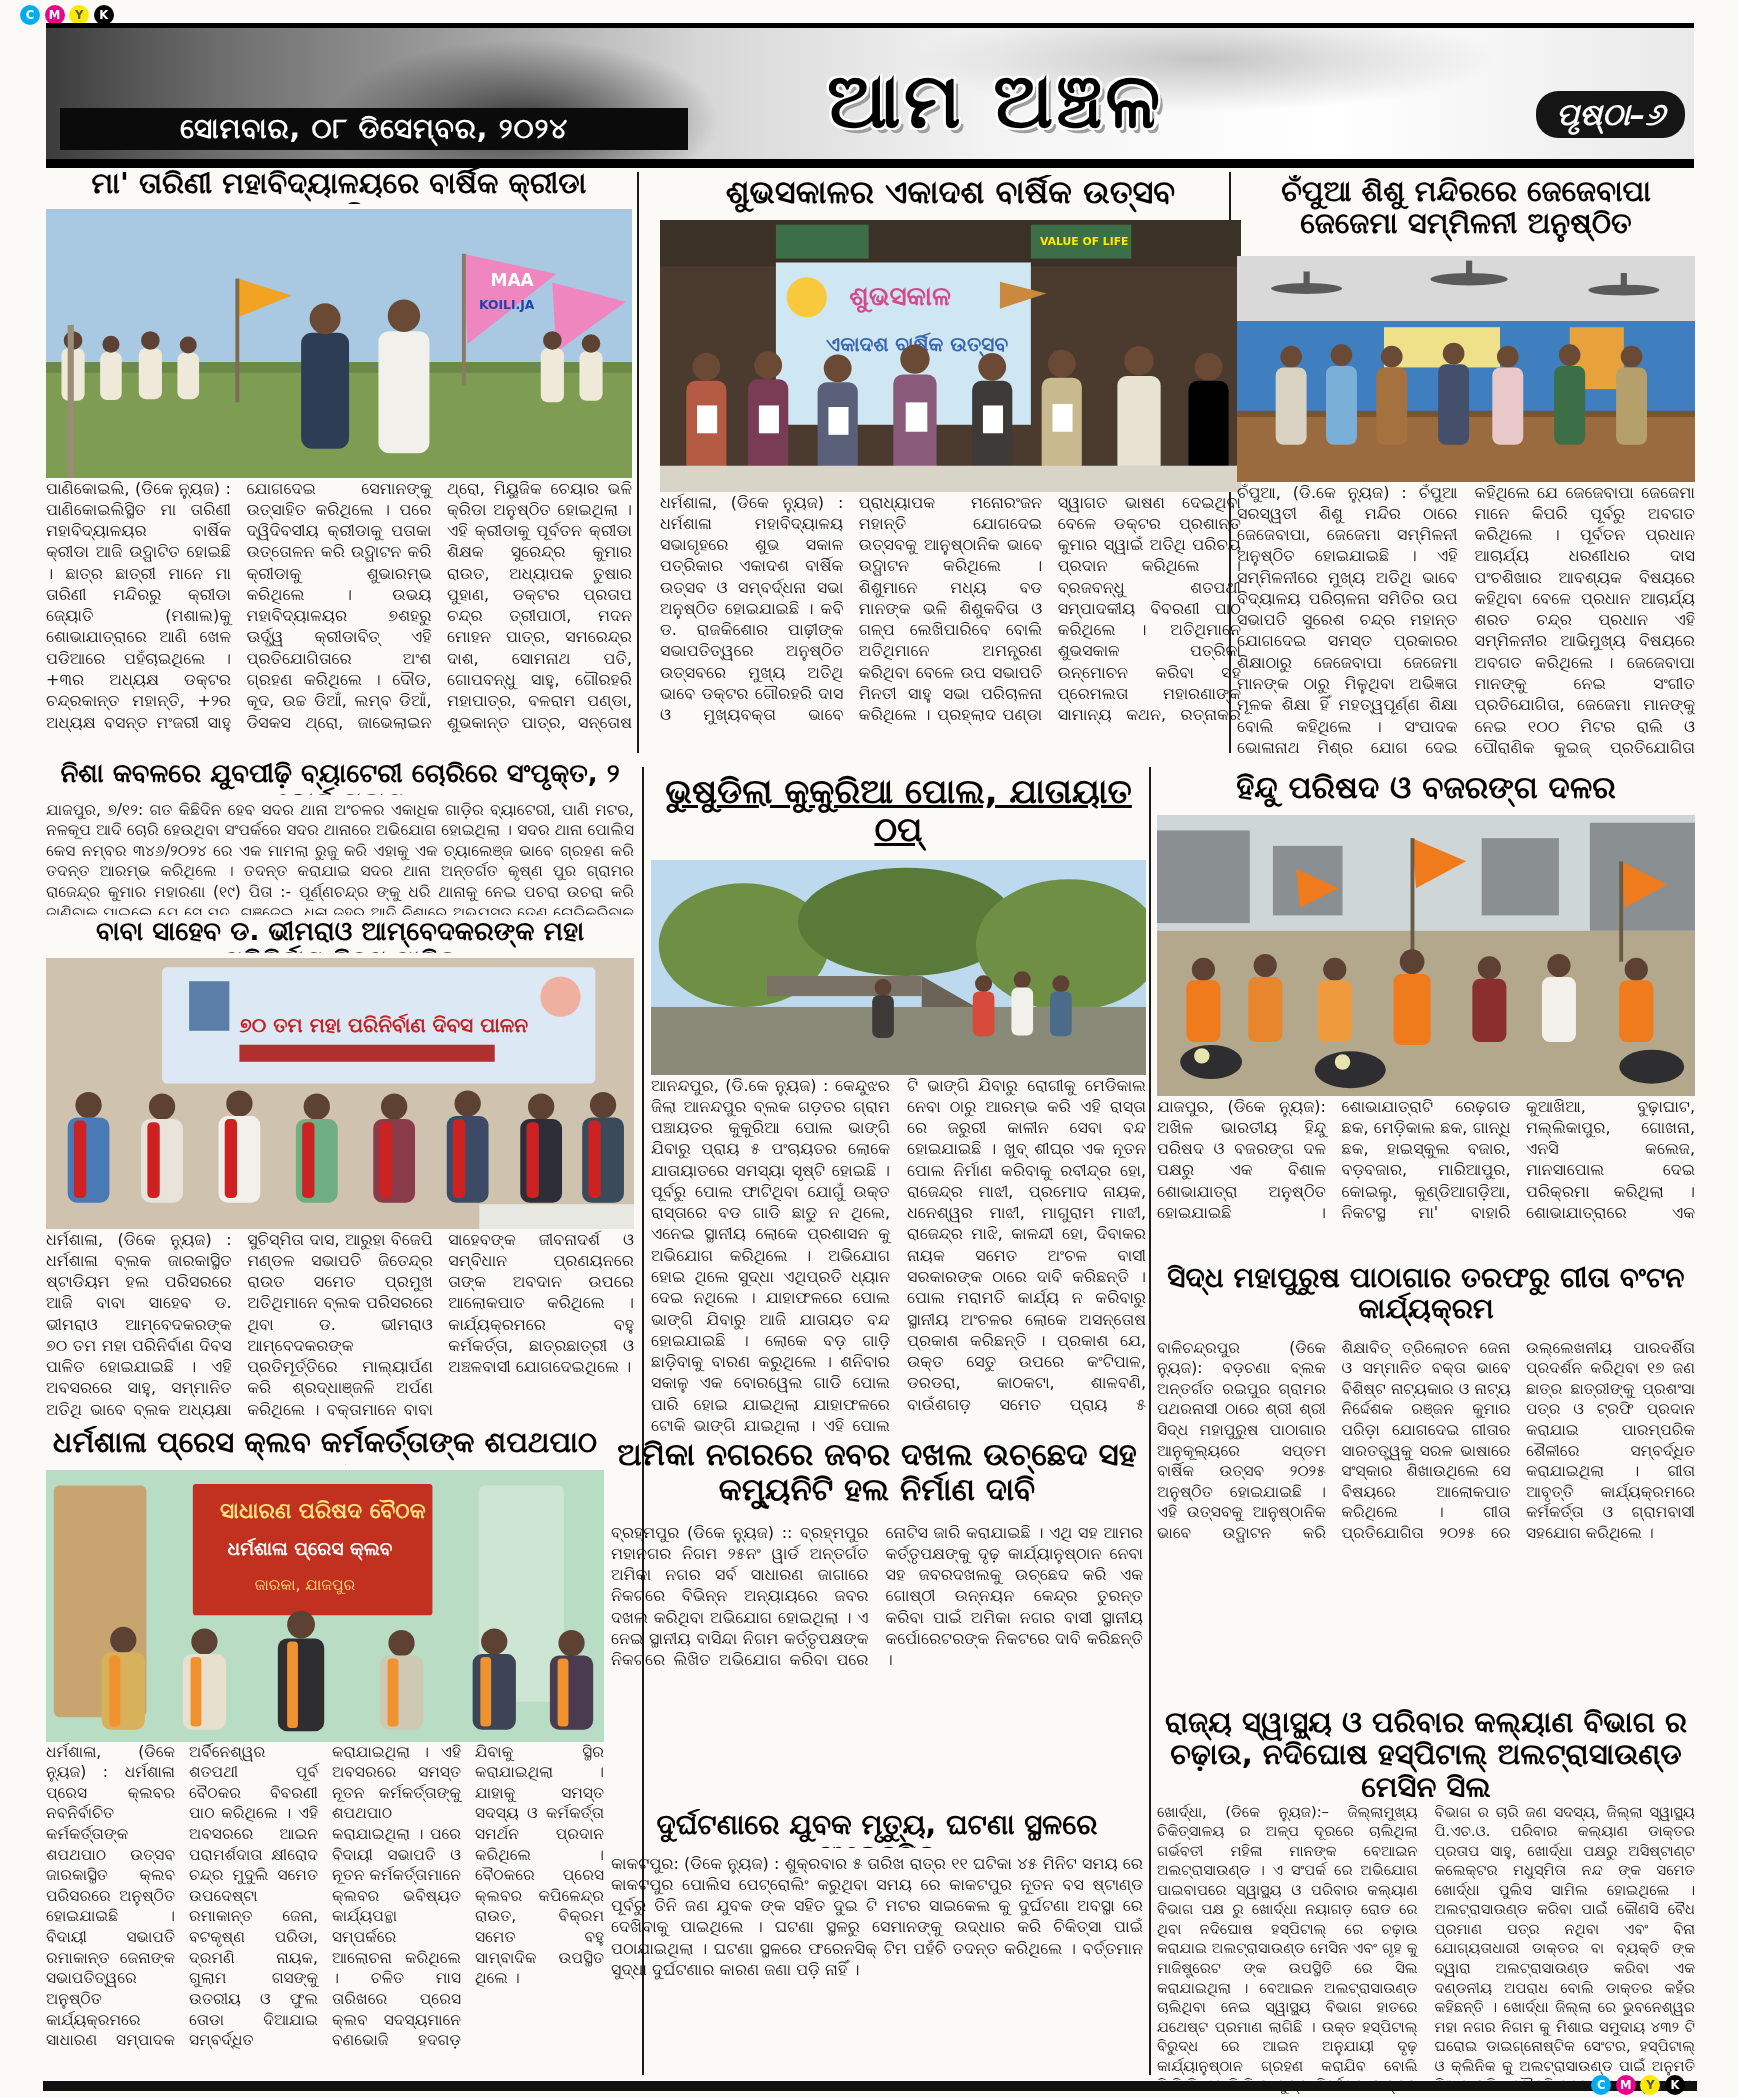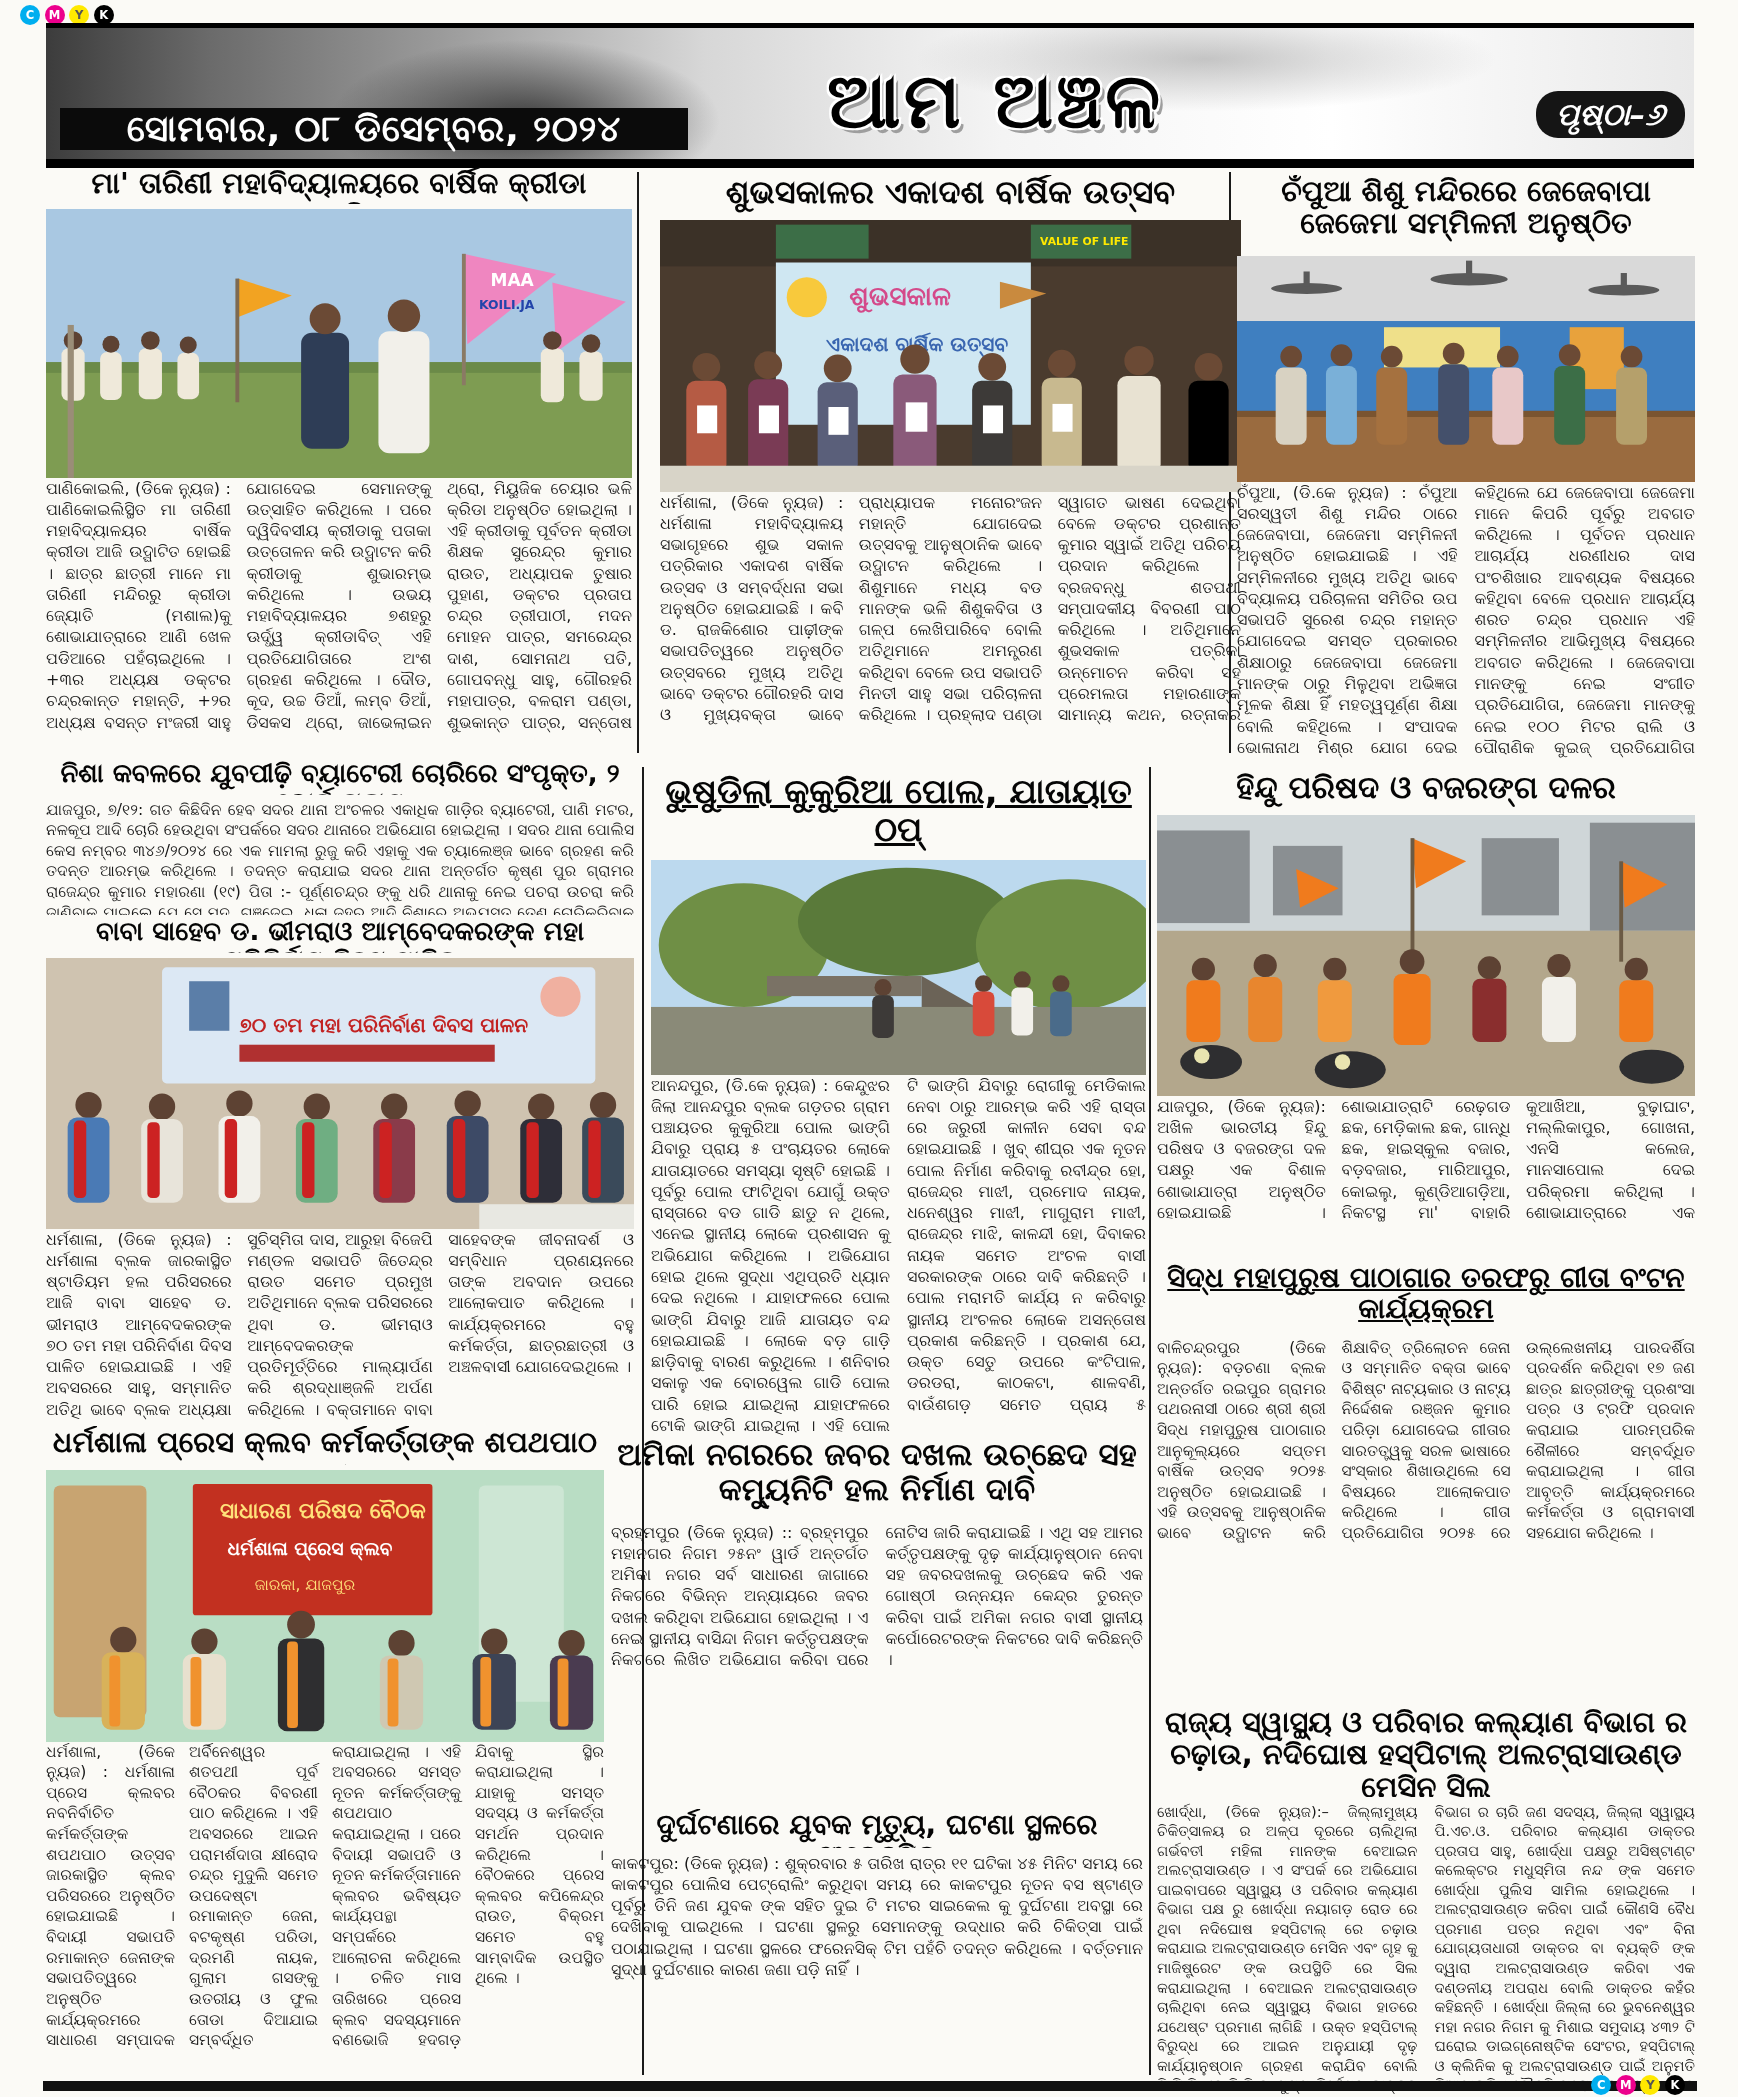--- a/index.html
+++ b/index.html
@@ -27,21 +27,21 @@
       linear-gradient(90deg,#3c3c3c 0%,#6b6b6b 10%,#9b9b9b 24%,#d7d7d7 40%,#f4f4f4 58%,#ffffff 78%,#e9e9e9 100%);
   }
   .mast-logo{
     position:absolute;left:26px;top:6.2px;
     font-size:48px;font-weight:bold;color:#0d0d0d;letter-spacing:1.5px;
     text-shadow:-1.5px -1.5px 0 #fff,1.5px -1.5px 0 #fff,-1.5px 1.5px 0 #fff,1.5px 1.5px 0 #fff,3.1px 3.1px 2.3px rgba(0,0,0,.6);
   }
   .mast-logo .accent{color:#d40000;}
   .mast-date{
     position:absolute;left:14px;top:80px;width:628px;height:42px;
-    background:#0b0b0b;color:#fff;font-size:36px;font-weight:bold;
+    background:#0b0b0b;color:#fff;font-size:28px;font-weight:bold;
     display:flex;align-items:center;justify-content:center;letter-spacing:0.8px;
   }
   .mast-section{
     position:absolute;left:781px;top:28px;width:495px;text-align:left;
     font-size:76px;font-weight:bold;color:#000;letter-spacing:3.1px;
     text-shadow:-2.3px -2.3px 0 #fff,2.3px -2.3px 0 #fff,-2.3px 2.3px 0 #fff,2.3px 2.3px 0 #fff,4.6px 4.6px 0 #9e9e9e;
   }
   .mast-page{
     position:absolute;right:9.3px;top:63px;
     background:#151515;color:#fff;border-radius:22px;
@@ -366,21 +366,21 @@
           <ellipse cx="250" cy="330" rx="46" ry="24"></ellipse>
           <ellipse cx="640" cy="326" rx="42" ry="22"></ellipse>
       </g>
       <circle cx="58" cy="312" r="10" fill="#e8e4b0"></circle>
         <circle cx="240" cy="320" r="10" fill="#e8e4b0"></circle>
     </svg>
     <div class="body cols3" style="height:133px;">ଯାଜପୁର, (ଡିକେ ନ୍ୟୁଜ): ଅଖିଳ ଭାରତୀୟ ହିନ୍ଦୁ ପରିଷଦ ଓ ବଜରଙ୍ଗ ଦଳ ପକ୍ଷରୁ ଏକ ବିଶାଳ ଶୋଭାଯାତ୍ରା ଅନୁଷ୍ଠିତ ହୋଇଯାଇଛି । ଶୋଭାଯାତ୍ରାଟି ରେଢ଼ଗଡ ଛକ, ମେଡ଼ିକାଲ ଛକ, ଗାନ୍ଧି ଛକ, ହାଇସ୍କୁଲ ବଜାର, ବଡ଼ବଜାର, ମାରିଆପୁର, କୋଇଲୁ, କୁଣ୍ଡିଆଗଡ଼ିଆ, ନିକଟସ୍ଥ ମା' ବାହାରି କୁଆଖିଆ, ବୁଢ଼ାଘାଟ, ମଲ୍ଲିକାପୁର, ଗୋଖନା, ଏନସି କଲେଜ, ମାନସାପୋଲ ଦେଇ ପରିକ୍ରମା କରିଥିଲା । ଶୋଭାଯାତ୍ରାରେ ଏକ ହଜାରରୁ ଊର୍ଦ୍ଧ୍ୱ କାର୍ଯ୍ୟକର୍ତ୍ତା ମୋଟର ସାଇକେଲ ଓ ଚାରି ଚକିଆ ଯାନରେ ସମେତ ଦଳର ଶତାଧିକ କାର୍ଯ୍ୟକର୍ତ୍ତା ଶୋଭାଯାତ୍ରାରେ ସାମିଲ ହୋଇଥିଲେ ।</div>
   </article>
 
   <article class="art" style="left:1157px;top:1262px;width:538px;height:391px;">
-    <h2 style="font-size:28px;height:71px;text-decoration:underline;">ସିଦ୍ଧ ମହାପୁରୁଷ ପାଠାଗାର ତରଫରୁ ଗୀତା ବଂଟନ କାର୍ଯ୍ୟକ୍ରମ</h2>
+    <h2 style="font-size:28px;height:71px;">ସିଦ୍ଧ ମହାପୁରୁଷ ପାଠାଗାର ତରଫରୁ ଗୀତା ବଂଟନ କାର୍ଯ୍ୟକ୍ରମ</h2>
     <div class="body cols3" style="height:312px;font-size:15.5px;">ବାଳିଚନ୍ଦ୍ରପୁର (ଡିକେ ନ୍ୟୁଜ): ବଡ଼ଚଣା ବ୍ଲକ ଅନ୍ତର୍ଗତ ରଇପୁର ଗ୍ରାମର ପଥରନାସୀ ଠାରେ ଶ୍ରୀ ଶ୍ରୀ ସିଦ୍ଧ ମହାପୁରୁଷ ପାଠାଗାର ଆନୁକୂଲ୍ୟରେ ସପ୍ତମ ବାର୍ଷିକ ଉତ୍ସବ ୨୦୨୫ ଅନୁଷ୍ଠିତ ହୋଇଯାଇଛି । ଏହି ଉତ୍ସବକୁ ଆନୁଷ୍ଠାନିକ ଭାବେ ଉଦ୍ଘାଟନ କରି ଶିକ୍ଷାବିତ୍ ତ୍ରିଲୋଚନ ଜେନା ଓ ସମ୍ମାନିତ ବକ୍ତା ଭାବେ ବିଶିଷ୍ଟ ନାଟ୍ୟକାର ଓ ନାଟ୍ୟ ନିର୍ଦ୍ଦେଶକ ରଞ୍ଜନ କୁମାର ପରିଡ଼ା ଯୋଗଦେଇ ଗୀତାର ସାରତତ୍ତ୍ୱକୁ ସରଳ ଭାଷାରେ ସଂସ୍କାର ଶିଖାଉଥିଲେ ସେ ବିଷୟରେ ଆଲୋକପାତ କରିଥିଲେ । ଗୀତା ପ୍ରତିଯୋଗିତା ୨୦୨୫ ରେ ଉଲ୍ଲେଖନୀୟ ପାରଦର୍ଶିତା ପ୍ରଦର୍ଶନ କରିଥିବା ୧୭ ଜଣ ଛାତ୍ର ଛାତ୍ରୀଙ୍କୁ ପ୍ରଶଂସା ପତ୍ର ଓ ଟ୍ରଫି ପ୍ରଦାନ କରାଯାଇ ପାରମ୍ପରିକ ଶୈଳୀରେ ସମ୍ବର୍ଦ୍ଧିତ କରାଯାଇଥିଲା । ଗୀତା ଆବୃତ୍ତି କାର୍ଯ୍ୟକ୍ରମରେ କର୍ମକର୍ତ୍ତା ଓ ଗ୍ରାମବାସୀ ସହଯୋଗ କରିଥିଲେ ।</div>
   </article>
 
   <article class="art" style="left:1157px;top:1658px;width:538px;height:421px;margin-top:48px;">
     <h2 style="font-size:29px;height:91px;">ରାଜ୍ୟ ସ୍ୱାସ୍ଥ୍ୟ ଓ ପରିବାର କଲ୍ୟାଣ ବିଭାଗ ର ଚଢ଼ାଉ, ନଦିଘୋଷ ହସ୍ପିଟାଲ୍ ଅଲଟ୍ରାସାଉଣ୍ଡ ମେସିନ ସିଲ</h2>
     <div class="body cols2" style="height:322px;font-size:14.7px;">ଖୋର୍ଦ୍ଧା, (ଡିକେ ନ୍ୟୁଜ):– ଜିଲ୍ଲାମୁଖ୍ୟ ଚିକିତ୍ସାଳୟ ର ଅଳ୍ପ ଦୂରରେ ଚାଲିଥିଲା ଗର୍ଭବତୀ ମହିଳା ମାନଙ୍କ ବେଆଇନ ଅଲଟ୍ରାସାଉଣ୍ଡ । ଏ ସଂପର୍କ ରେ ଅଭିଯୋଗ ପାଇବାପରେ ସ୍ୱାସ୍ଥ୍ୟ ଓ ପରିବାର କଲ୍ୟାଣ ବିଭାଗ ପକ୍ଷ ରୁ ଖୋର୍ଦ୍ଧା ନୟାଗଡ଼ ରୋଡ ରେ ଥିବା ନଦିଘୋଷ ହସ୍ପିଟାଲ୍ ରେ ଚଢ଼ାଉ କରାଯାଇ ଅଲଟ୍ରାସାଉଣ୍ଡ ମେସିନ ଏବଂ ଗୃହ କୁ ମାଜିଷ୍ଟ୍ରେଟ ଙ୍କ ଉପସ୍ଥିତି ରେ ସିଲ କରାଯାଇଥିଲା । ବେଆଇନ ଅଲଟ୍ରାସାଉଣ୍ଡ ଚାଲିଥିବା ନେଇ ସ୍ୱାସ୍ଥ୍ୟ ବିଭାଗ ହାତରେ ଯଥେଷ୍ଟ ପ୍ରମାଣ ଲାଗିଛି । ଉକ୍ତ ହସ୍ପିଟାଲ୍ ବିରୁଦ୍ଧ ରେ ଆଇନ ଅନୁଯାୟୀ ଦୃଢ଼ କାର୍ଯ୍ୟାନୁଷ୍ଠାନ ଗ୍ରହଣ କରାଯିବ ବୋଲି ପି.ସି.ପି.ଏନ.ଡି.ଟି.ର ଯୁଗ୍ମ ନିର୍ଦ୍ଦେଶକ ଡାକ୍ତର ଅଭିଜିତ କହିଛନ୍ତି । ଚଢ଼ାଉ ରେ ସ୍ୱାସ୍ଥ୍ୟ ବିଭାଗ ର ଚାରି ଜଣ ସଦସ୍ୟ, ଜିଲ୍ଲା ସ୍ୱାସ୍ଥ୍ୟ ପି.ଏଚ.ଓ. ପରିବାର କଲ୍ୟାଣ ଡାକ୍ତର ପ୍ରତାପ ସାହୁ, ଖୋର୍ଦ୍ଧା ପକ୍ଷରୁ ଅସିଷ୍ଟାଣ୍ଟ କଲେକ୍ଟର ମଧୁସ୍ମିତା ନନ୍ଦ ଙ୍କ ସମେତ ଖୋର୍ଦ୍ଧା ପୁଲିସ ସାମିଲ ହୋଇଥିଲେ । ଅଲଟ୍ରାସାଉଣ୍ଡ କରିବା ପାଇଁ କୌଣସି ବୈଧ ପ୍ରମାଣ ପତ୍ର ନଥିବା ଏବଂ ବିନା ଯୋଗ୍ୟତାଧାରୀ ଡାକ୍ତର ବା ବ୍ୟକ୍ତି ଙ୍କ ଦ୍ୱାରା ଅଲଟ୍ରାସାଉଣ୍ଡ କରିବା ଏକ ଦଣ୍ଡନୀୟ ଅପରାଧ ବୋଲି ଡାକ୍ତର କହଁର କହିଛନ୍ତି । ଖୋର୍ଦ୍ଧା ଜିଲ୍ଲା ରେ ଭୁବନେଶ୍ୱର ମହା ନଗର ନିଗମ କୁ ମିଶାଇ ସମୁଦାୟ ୪୩୨ ଟି ଘରୋଇ ଡାଇଗ୍ନୋଷ୍ଟିକ ସେଂଟର, ହସ୍ପିଟାଲ୍ ଓ କ୍ଲିନିକ କୁ ଅଲଟ୍ରାସାଉଣ୍ଡ ପାଇଁ ଅନୁମତି ଦିଆଯାଇଛି । କୌଣସି ଘରୋଇ ଡାଇଗ୍ନୋଷ୍ଟିକ ସେଂଟର, କ୍ଲିନିକ, ହସ୍ପିଟାଲ ରେ ବେଆଇନ ଭାବେ ଅଲଟ୍ରାସାଉଣ୍ଡ କରାଯାଉଥିବା ଅଭିଯୋଗ ହେଲେ ତଦନ୍ତ କରାଯାଇ ସେମାନଙ୍କ ବିରୁଦ୍ଧ ରେ ଆଇନ ଅନୁଯାୟୀ ଦୃଢ଼ କାର୍ଯ୍ୟାନୁଷ୍ଠାନ ଗ୍ରହଣ କରାଯିବ । ଏ ସଂପର୍କ ରେ ଜିଲ୍ଲା ସ୍ୱାସ୍ଥ୍ୟ ବିଭାଗ ପାଖରେ ଖବର ଥିଲେ ମଧ୍ୟ ସେମାନଙ୍କ ବିରୁଦ୍ଧ ରେ କାର୍ଯ୍ୟାନୁଷ୍ଠାନ ଗ୍ରହଣ କରାଯିବା ପରିବର୍ତ୍ତେ ସେମାନଙ୍କୁ ଅହେତୁକ ଅନୁକମ୍ପା ପ୍ରଦର୍ଶନ କରାଯିବା ସହିତ ରୋଗୀ ମାନଙ୍କ ଜୀବନ ସହିତ ଖେଳ ଖେଳୁଛନ୍ତି ।</div>
   </article>
 
   <div class="bottom-bar"></div>
   <div class="cmyk cmyk-bottom">

